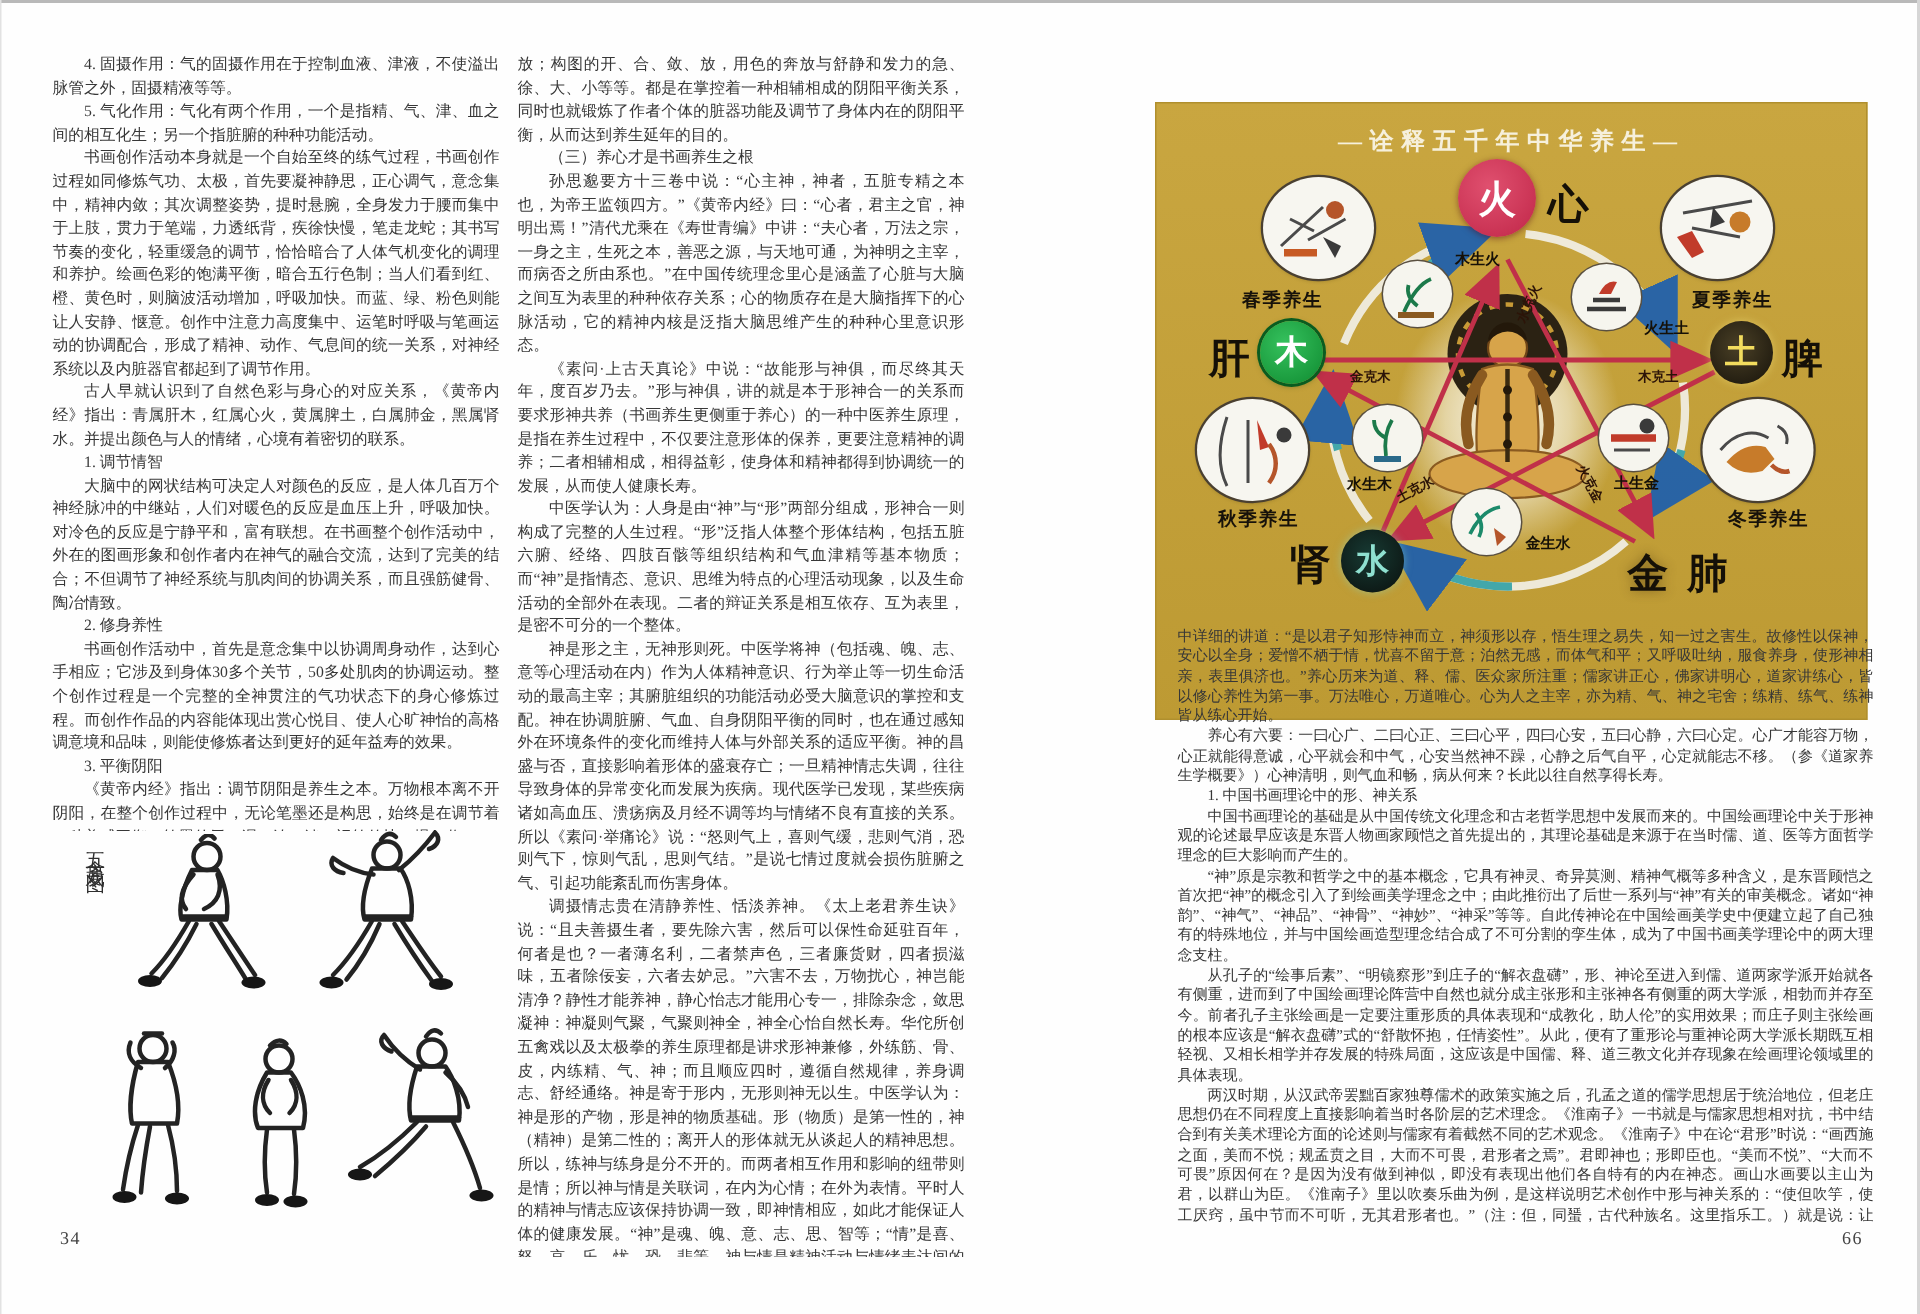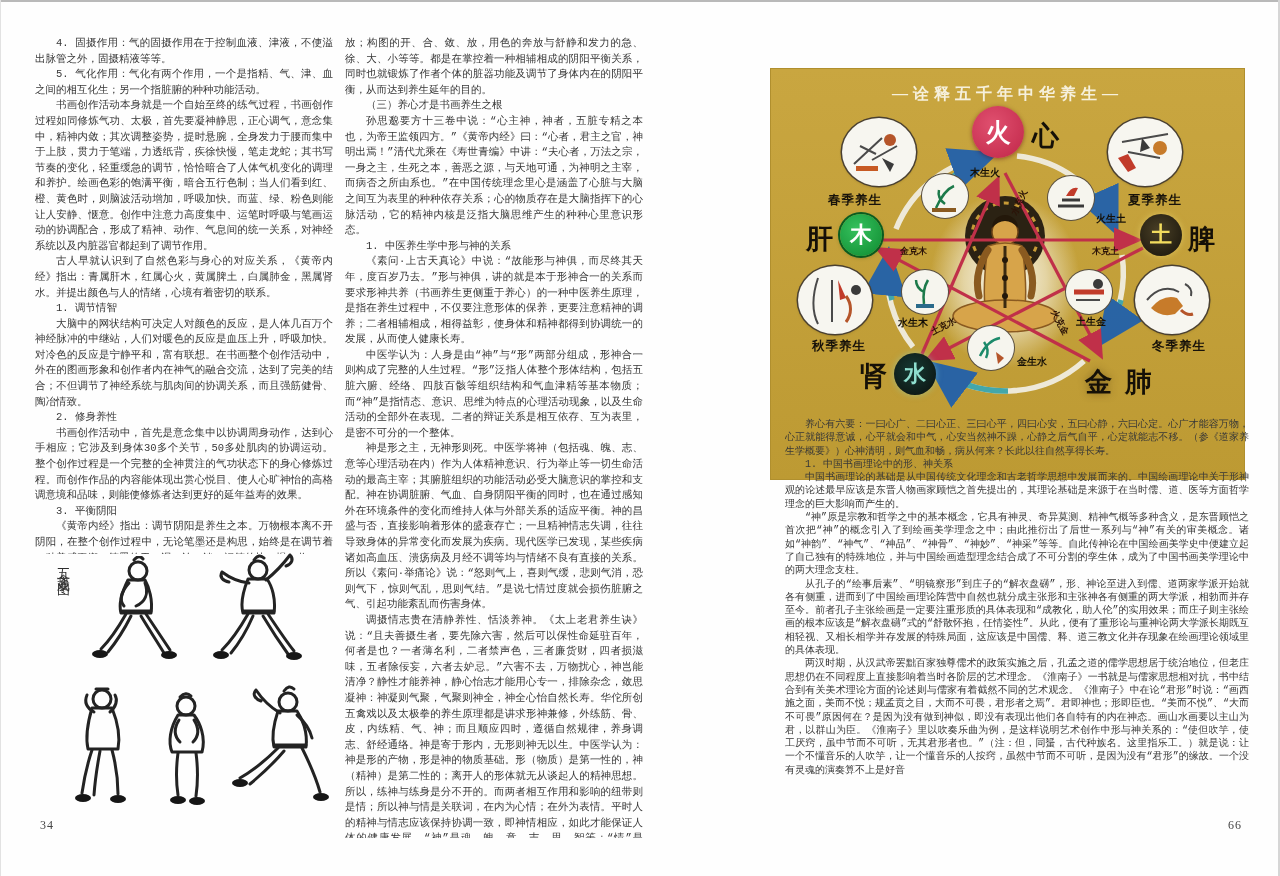--- a/index.html
+++ b/index.html
@@ -8,21 +8,21 @@
     background:#fefefe;
     font-family:"Liberation Serif","DejaVu Serif",serif;
     color:#373737;
   }
   .scan-edge-top{position:absolute;left:0;top:0;width:1280px;height:2px;background:#b9b9b9;}
   .scan-edge-right{position:absolute;right:0;top:0;width:2px;height:876px;background:#d6d6d6;}
   .scan-edge-left{position:absolute;left:0;top:0;width:1px;height:876px;background:#e2e2e2;}
   .page{position:absolute;top:0;height:876px;background:transparent;}
   #page-left{left:0;width:660px;}
   #page-right{left:660px;width:620px;}
-  .col{position:absolute;text-align:justify;overflow:hidden;font-family:Liberation Mono, monospace;}
+  .col{position:absolute;text-align:justify;overflow:hidden;}
   #col1{left:35px;top:36px;width:298px;height:518px;font-size:10.5px;line-height:15.6px;}
   #col2{left:345px;top:36px;width:298px;height:802px;font-size:10.5px;line-height:15.6px;}
   #rtext{left:125px;top:418px;width:464px;height:398px;font-size:10px;line-height:13.3px;}
   .p{margin:0;text-indent:2em;}
   .cont{text-indent:0;}
   .pagenum{position:absolute;font-size:12px;color:#444;letter-spacing:1px;}
   
   #fig-area{position:absolute;left:38px;top:550px;width:300px;height:285px;}
   .fig-caption{position:absolute;left:16px;top:8px;writing-mode:vertical-rl;
     font-size:13px;letter-spacing:5px;color:#2e2e2e;}
@@ -66,21 +66,20 @@
     <p class="p">2. 修身养性</p>
     <p class="p">书画创作活动中，首先是意念集中以协调周身动作，达到心手相应；它涉及到身体30多个关节，50多处肌肉的协调运动。整个创作过程是一个完整的全神贯注的气功状态下的身心修炼过程。而创作作品的内容能体现出赏心悦目、使人心旷神怡的高格调意境和品味，则能使修炼者达到更好的延年益寿的效果。</p>
     <p class="p">3. 平衡阴阳</p>
     <p class="p">《黄帝内经》指出：调节阴阳是养生之本。万物根本离不开阴阳，在整个创作过程中，无论笔墨还是构思，始终是在调节着一种美感平衡；笔墨的干、湿、浓、淡，运笔的快、慢、收、</p>
   </div>
 
   <div class="col" id="col2">
     <p class="p cont">放；构图的开、合、敛、放，用色的奔放与舒静和发力的急、徐、大、小等等。都是在掌控着一种相辅相成的阴阳平衡关系，同时也就锻炼了作者个体的脏器功能及调节了身体内在的阴阳平衡，从而达到养生延年的目的。</p>
     <p class="p">（三）养心才是书画养生之根</p>
     <p class="p">孙思邈要方十三卷中说：“心主神，神者，五脏专精之本也，为帝王监领四方。”《黄帝内经》曰：“心者，君主之官，神明出焉！”清代尤乘在《寿世青编》中讲：“夫心者，万法之宗，一身之主，生死之本，善恶之源，与天地可通，为神明之主宰，而病否之所由系也。”在中国传统理念里心是涵盖了心脏与大脑之间互为表里的种种依存关系；心的物质存在是大脑指挥下的心脉活动，它的精神内核是泛指大脑思维产生的种种心里意识形态。</p>
-    <p class="p">1. 中医养生学中形与神的关系</p>
     <p class="p">《素问·上古天真论》中说：“故能形与神俱，而尽终其天年，度百岁乃去。”形与神俱，讲的就是本于形神合一的关系而要求形神共养（书画养生更侧重于养心）的一种中医养生原理，是指在养生过程中，不仅要注意形体的保养，更要注意精神的调养；二者相辅相成，相得益彰，使身体和精神都得到协调统一的发展，从而使人健康长寿。</p>
     <p class="p">中医学认为：人身是由“神”与“形”两部分组成，形神合一则构成了完整的人生过程。“形”泛指人体整个形体结构，包括五脏六腑、经络、四肢百骸等组织结构和气血津精等基本物质；而“神”是指情态、意识、思维为特点的心理活动现象，以及生命活动的全部外在表现。二者的辩证关系是相互依存、互为表里，是密不可分的一个整体。</p>
     <p class="p">神是形之主，无神形则死。中医学将神（包括魂、魄、志、意等心理活动在内）作为人体精神意识、行为举止等一切生命活动的最高主宰；其腑脏组织的功能活动必受大脑意识的掌控和支配。神在协调脏腑、气血、自身阴阳平衡的同时，也在通过感知外在环境条件的变化而维持人体与外部关系的适应平衡。神的昌盛与否，直接影响着形体的盛衰存亡；一旦精神情志失调，往往导致身体的异常变化而发展为疾病。现代医学已发现，某些疾病诸如高血压、溃疡病及月经不调等均与情绪不良有直接的关系。所以《素问·举痛论》说：“怒则气上，喜则气缓，悲则气消，恐则气下，惊则气乱，思则气结。”是说七情过度就会损伤脏腑之气、引起功能紊乱而伤害身体。</p>
     <p class="p">调摄情志贵在清静养性、恬淡养神。《太上老君养生诀》说：“且夫善摄生者，要先除六害，然后可以保性命延驻百年，何者是也？一者薄名利，二者禁声色，三者廉货财，四者损滋味，五者除佞妄，六者去妒忌。”六害不去，万物扰心，神岂能清净？静性才能养神，静心怡志才能用心专一，排除杂念，敛思凝神：神凝则气聚，气聚则神全，神全心怡自然长寿。华佗所创五禽戏以及太极拳的养生原理都是讲求形神兼修，外练筋、骨、皮，内练精、气、神；而且顺应四时，遵循自然规律，养身调志、舒经通络。神是寄于形内，无形则神无以生。中医学认为：神是形的产物，形是神的物质基础。形（物质）是第一性的，神（精神）是第二性的；离开人的形体就无从谈起人的精神思想。所以，练神与练身是分不开的。而两者相互作用和影响的纽带则是情；所以神与情是关联词，在内为心情；在外为表情。平时人的精神与情志应该保持协调一致，即神情相应，如此才能保证人体的健康发展。“神”是魂、魄、意、志、思、智等；“情”是喜、怒、哀、乐、忧、恐、悲等。神与情是精神活动与情绪表达间的相互作用，人的各种精神活动都是在一定情绪状态下进行的，而人的一切情绪行为都是内在心理的外在表现。</p>
 
   </div>
 
   <div id="fig-area">
     <div class="fig-caption">五禽戏图</div>
 
@@ -301,20 +300,21 @@
     <div class="sheng-label" style="left:128px;top:248px">水生木</div>
 
     <div class="ke-label" style="left:236px;top:128px;transform:rotate(-66deg)">水克火</div>
     <div class="ke-label" style="left:130px;top:177px">金克木</div>
     <div class="ke-label" style="left:322px;top:177px">木克土</div>
     <div class="ke-label" style="left:160px;top:252px;transform:rotate(-28deg)">土克水</div>
     <div class="ke-label" style="left:276px;top:248px;transform:rotate(62deg)">火克金</div>
   </div>
 
   <div class="col" id="rtext">
+    <p class="p cont">中详细的讲道：“是以君子知形恃神而立，神须形以存，悟生理之易失，知一过之害生。故修性以保神，安心以全身；爱憎不栖于情，忧喜不留于意；泊然无感，而体气和平；又呼吸吐纳，服食养身，使形神相亲，表里俱济也。”养心历来为道、释、儒、医众家所注重；儒家讲正心，佛家讲明心，道家讲练心，皆以修心养性为第一事。万法唯心，万道唯心。心为人之主宰，亦为精、气、神之宅舍；练精、练气、练神皆从练心开始。</p>
     <p class="p">养心有六要：一曰心广、二曰心正、三曰心平，四曰心安，五曰心静，六曰心定。心广才能容万物，心正就能得意诚，心平就会和中气，心安当然神不躁，心静之后气自平，心定就能志不移。（参《道家养生学概要》）心神清明，则气血和畅，病从何来？长此以往自然享得长寿。</p>
     <p class="p">1. 中国书画理论中的形、神关系</p>
     <p class="p">中国书画理论的基础是从中国传统文化理念和古老哲学思想中发展而来的。中国绘画理论中关于形神观的论述最早应该是东晋人物画家顾恺之首先提出的，其理论基础是来源于在当时儒、道、医等方面哲学理念的巨大影响而产生的。</p>
     <p class="p">“神”原是宗教和哲学之中的基本概念，它具有神灵、奇异莫测、精神气概等多种含义，是东晋顾恺之首次把“神”的概念引入了到绘画美学理念之中；由此推衍出了后世一系列与“神”有关的审美概念。诸如“神韵”、“神气”、“神品”、“神骨”、“神妙”、“神采”等等。自此传神论在中国绘画美学史中便建立起了自己独有的特殊地位，并与中国绘画造型理念结合成了不可分割的孪生体，成为了中国书画美学理论中的两大理念支柱。</p>
     <p class="p">从孔子的“绘事后素”、“明镜察形”到庄子的“解衣盘礴”，形、神论至进入到儒、道两家学派开始就各有侧重，进而到了中国绘画理论阵营中自然也就分成主张形和主张神各有侧重的两大学派，相勃而并存至今。前者孔子主张绘画是一定要注重形质的具体表现和“成教化，助人伦”的实用效果；而庄子则主张绘画的根本应该是“解衣盘礴”式的“舒散怀抱，任情姿性”。从此，便有了重形论与重神论两大学派长期既互相轻视、又相长相学并存发展的特殊局面，这应该是中国儒、释、道三教文化并存现象在绘画理论领域里的具体表现。</p>
     <p class="p">两汉时期，从汉武帝罢黜百家独尊儒术的政策实施之后，孔孟之道的儒学思想居于统治地位，但老庄思想仍在不同程度上直接影响着当时各阶层的艺术理念。《淮南子》一书就是与儒家思想相对抗，书中结合到有关美术理论方面的论述则与儒家有着截然不同的艺术观念。《淮南子》中在论“君形”时说：“画西施之面，美而不悦；规孟贲之目，大而不可畏，君形者之焉”。君即神也；形即臣也。“美而不悦”、“大而不可畏”原因何在？是因为没有做到神似，即没有表现出他们各自特有的内在神态。画山水画要以主山为君，以群山为臣。《淮南子》里以吹奏乐曲为例，是这样说明艺术创作中形与神关系的：“使但吹竽，使工厌窍，虽中节而不可听，无其君形者也。”（注：但，同蜑，古代种族名。这里指乐工。）就是说：让一个不懂音乐的人吹竽，让一个懂音乐的人按窍，虽然中节而不可听，是因为没有“君形”的缘故。一个没有灵魂的演奏算不上是好音</p>
   </div>
 
   <div class="pagenum" style="left:568px;top:818px">66</div>
 </div>

